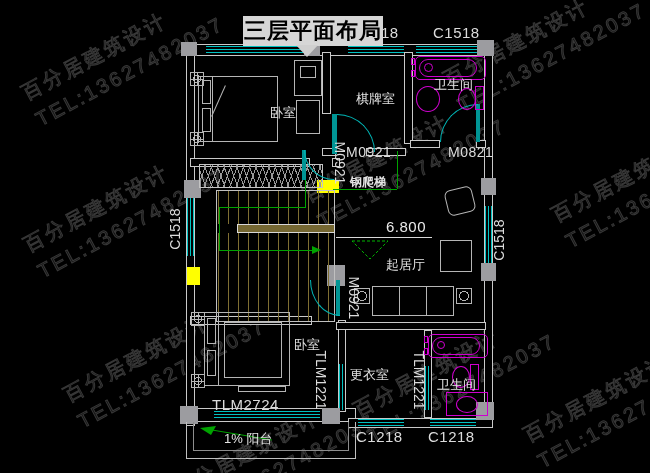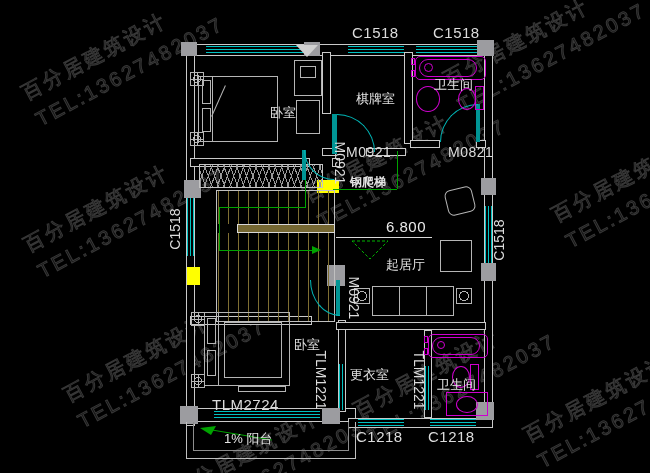--- a/index.html
+++ b/index.html
@@ -234,15 +234,16 @@
   <div class="tag" style="left:346px;top:144px;">M0921</div>
   <div class="tag" style="left:448px;top:144px;">M0821</div>
   <div class="vwrap rot90" style="left:310px;top:155px;">M0921</div>
   <div class="vwrap rot90" style="left:324px;top:290px;">M0921</div>
   <div class="tag" style="left:212px;top:396px;font-size:15px;">TLM2724</div>
   <div class="vwrap rot90" style="left:291px;top:372px;">TLM1221</div>
   <div class="vwrap rot90" style="left:389px;top:372px;">TLM1221</div>
   <div class="tag" style="left:356px;top:428px;font-size:15px;">C1218</div>
   <div class="tag" style="left:428px;top:428px;font-size:15px;">C1218</div>
 
+  <div id="title">三层平面布局</div>
   <div id="title-pointer"></div>
 
 </div>
 
 </body></html>

